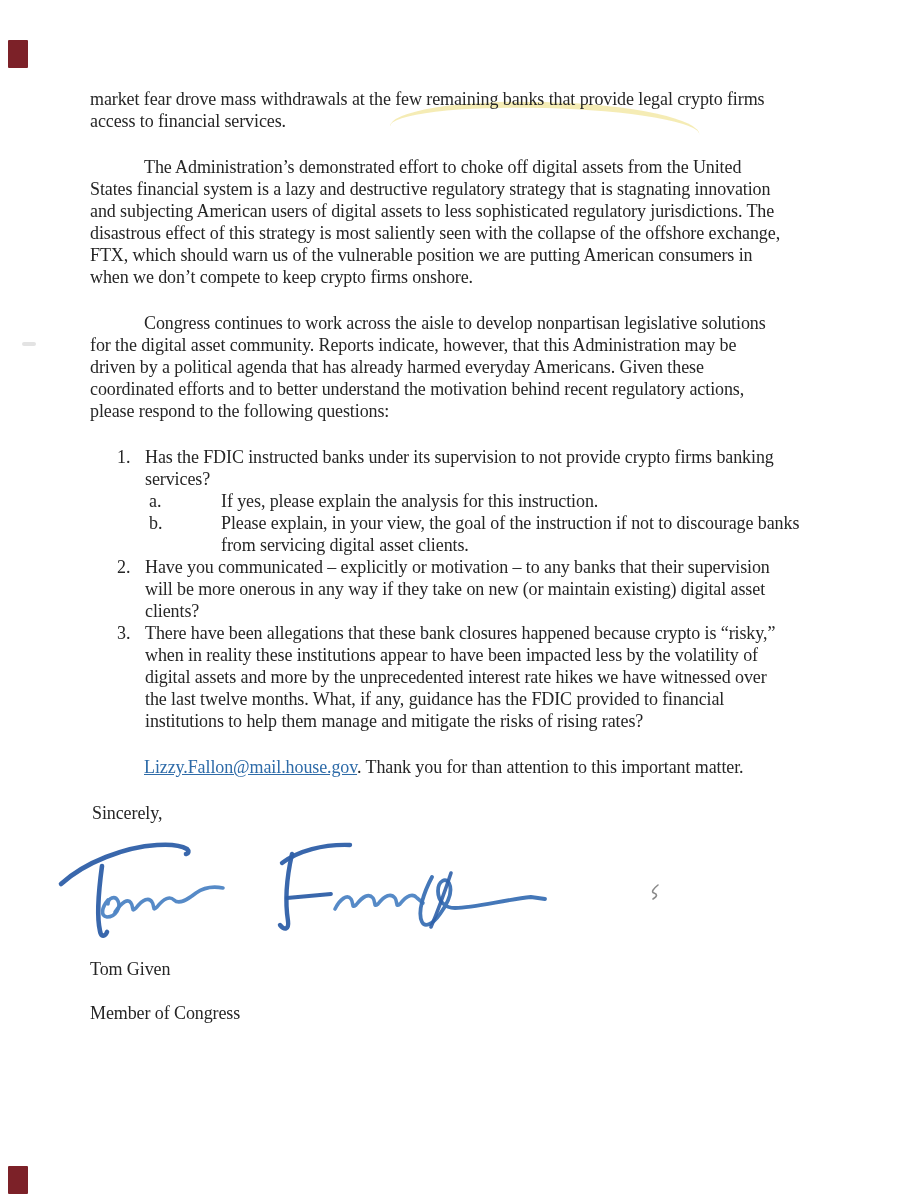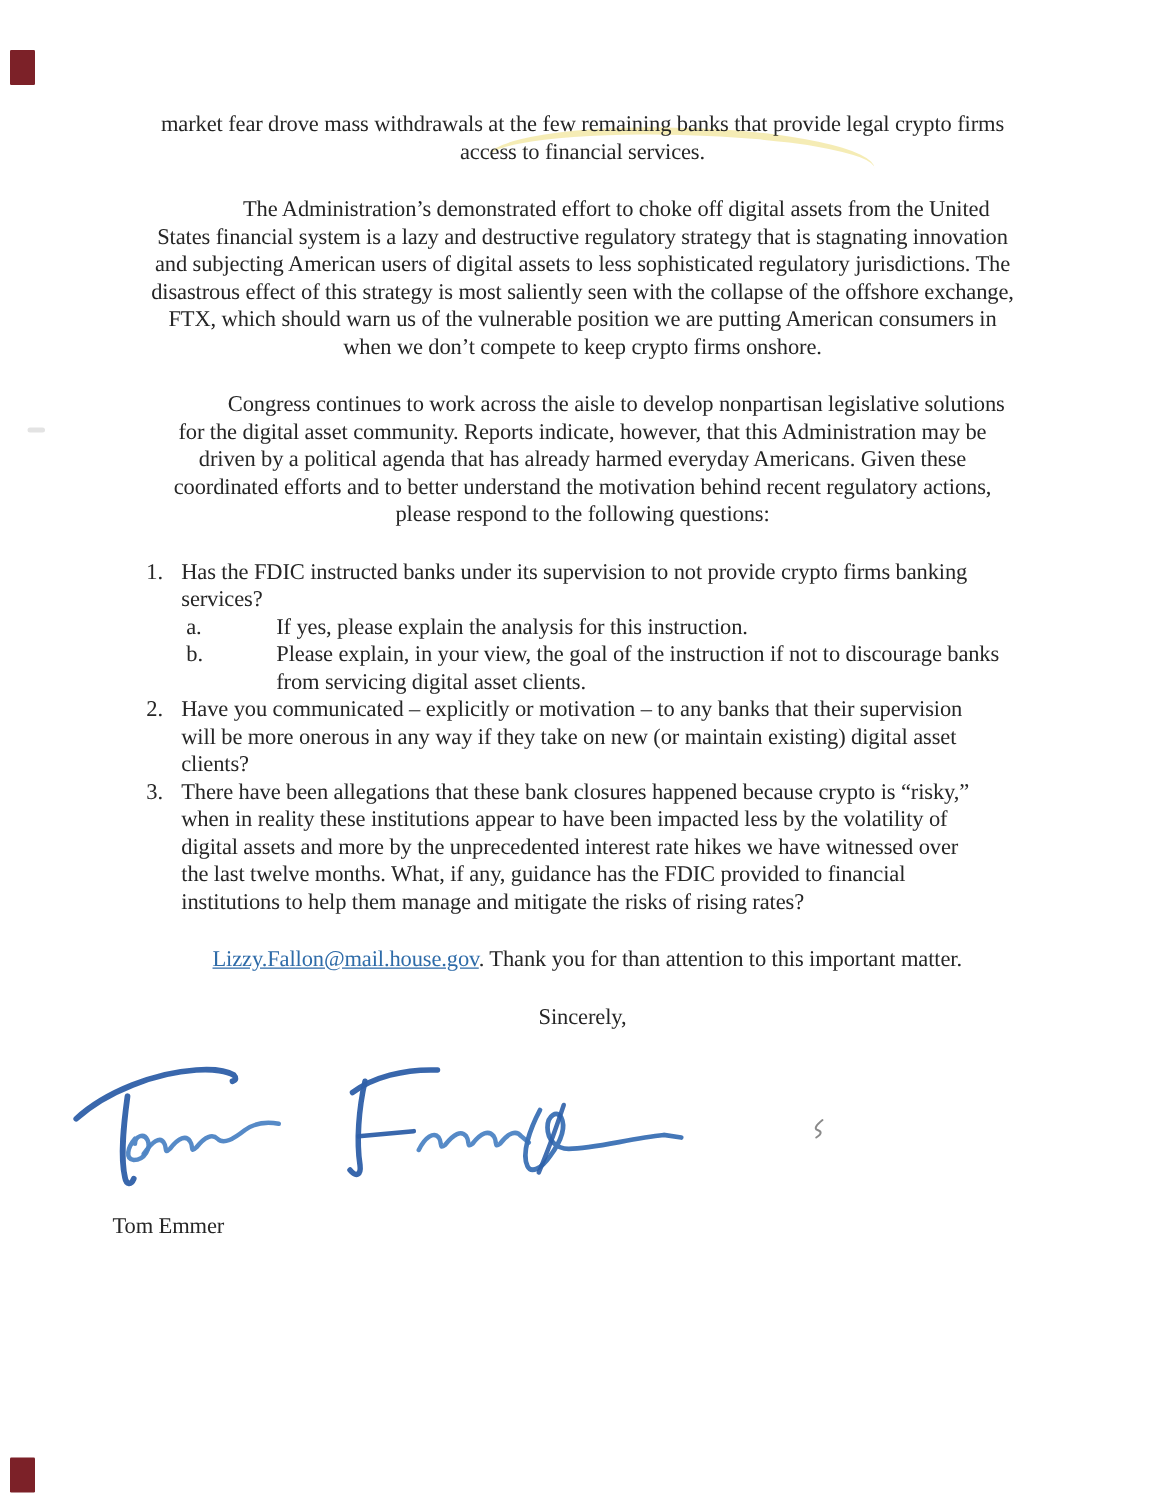--- a/index.html
+++ b/index.html
@@ -20,42 +20,40 @@
     left: 90px; top: 0;
     width: 752px;
     padding-top: 88px;
     font-size: 18px;
     line-height: 22px;
     letter-spacing: -0.1px;
   }
   .para {
     white-space: pre-line;
     margin: 0 0 24px 0;
-    text-align: center;
   }
   .indent { text-indent: 54px; }
   
   .qlist { margin: 0 0 24px 0; padding-left: 27px; }
   .li { display: flex; }
   .li-num { flex: 0 0 28px; }
   .li-text { white-space: pre-line; flex: 1 1 auto; }
   .subs { margin-left: 32px; }
   .sub { display: flex; }
   .sub-letter { flex: 0 0 28px; }
   .sub-text { white-space: pre-line; flex: 1 1 auto; margin-left: 44px; }
   
   .closing { white-space: pre-line; margin: 0 0 24px 0; text-indent: 54px; }
   .email-link {
     color: #2e6ba8;
     text-decoration: underline;
     text-decoration-color: #2e6ba8;
     cursor: pointer;
-    margin-left: 26px;
   }
-  .valediction { margin: 13px; white-space: pre-line; text-align: center; }
+  .valediction { margin: 2px; white-space: pre-line; }
   
   .sig-block { position: relative; height: 110px; }
   .sig-svg { position: absolute; left: -35px; top: 10px; }
   .signer { line-height: 22px; white-space: pre-line; }
   
   .corner-mark {
     position: absolute; left: 8px;
     width: 20px; height: 28px;
     background: #7c2128;
     border-radius: 1px;
@@ -164,17 +162,18 @@
 
         <path d="M 377 41 C 369 56, 362 76, 367 86 C 370 92, 378 88, 385 78 C 393 67, 398 55, 394 47 C 391 41, 383 45, 383 55 C 383 65, 390 72, 400 72 C 420 72, 448 64, 476 61 L 490 63" fill="none" stroke="#3a70b4" stroke-width="3.8" stroke-linecap="round" opacity="0.95"></path>
 
         <path d="M 396 37 C 390 55, 382 77, 376 91" fill="none" stroke="#2e5fa8" stroke-width="3.6" stroke-linecap="round" opacity="0.9"></path>
 
         <path d="M 603 49 C 598 53, 596 56, 599 57 C 602 58, 603 60, 598 63" fill="none" stroke="#8a8a8a" stroke-width="1.6" stroke-linecap="round"></path>
       </svg>
     </div>
 
     <div class="signer">
-      <div>Tom Emmer</div>
+      <div>Tom Given</div>
+      <div>Member of Congress</div>
     </div>
 
   </div>
 </div>
 
 </body></html>

